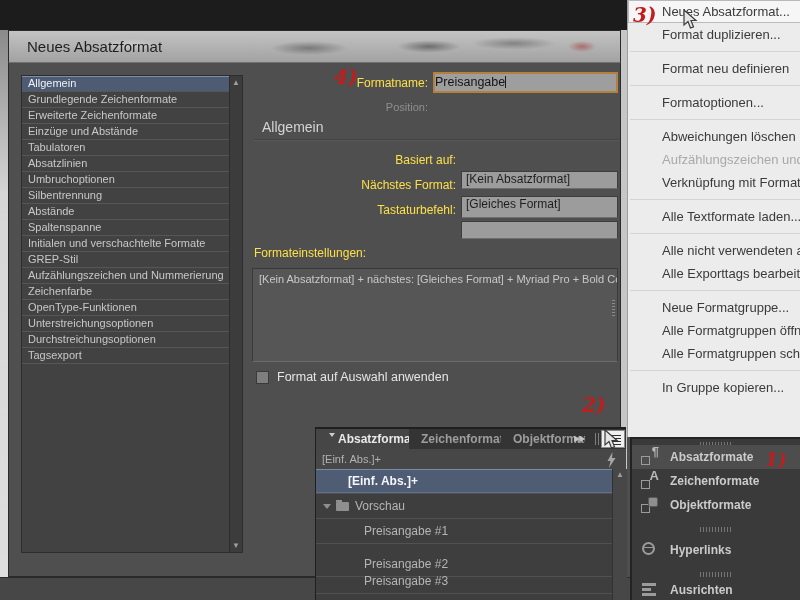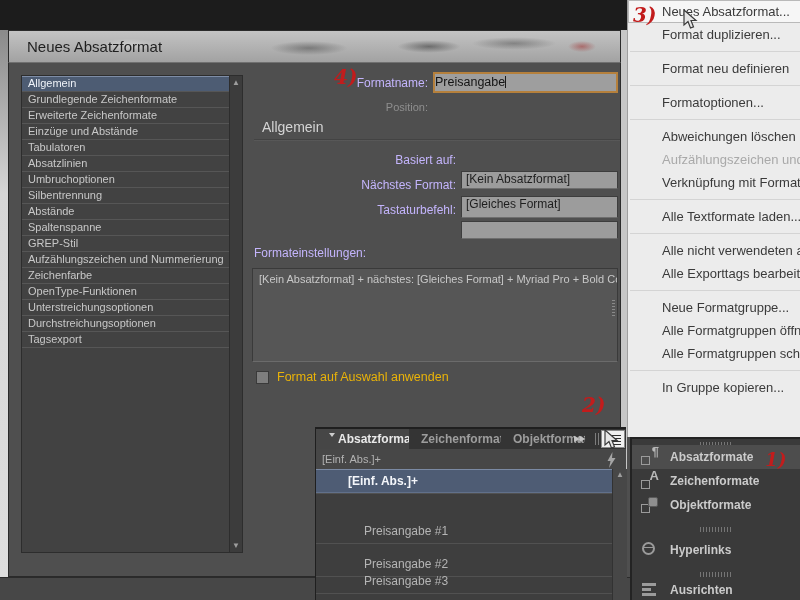--- a/index.html
+++ b/index.html
@@ -30,37 +30,37 @@
   
   #sidebar { left:21px; top:75px; width:222px; height:478px; background:#424242; border:1px solid #2d2d2d; }
   .sb-item { height:16px; line-height:15px; font-size:11px; color:#c8c8c8; padding-left:6px;
     border-bottom:1px solid #565656; width:208px; overflow:hidden; white-space:nowrap; cursor:default; }
   .sb-item.sel { background:#4d5c73; color:#eef2f8; box-shadow:inset 0 1px 0 #7e8da6; }
   #sb-scroll { position:absolute; right:0; top:0; width:13px; height:100%; background:#3c3c3c; border-left:1px solid #2d2d2d; }
   .scroll-arrow { color:#9d9d9d; font-size:8px; text-align:center; width:100%; display:block; line-height:13px; }
   #sb-scroll .dn { position:absolute; bottom:0; }
 
   
-  .lbl { position:absolute; font-size:12px; color:#c4b5fd; text-align:right; white-space:nowrap; }
+  .lbl { position:absolute; font-size:12px; color:#fde047; text-align:right; white-space:nowrap; }
   .field { position:absolute; background:#9c9c9c; border:1px solid #3d3d3d; border-bottom-color:#6e6e6e;
     font-size:12px; color:#1e1e1e; line-height:15px; padding:0 4px; white-space:nowrap; overflow:hidden;margin-top:20px; }
   #fmt-input { left:433px; top:72px; width:185px; height:21px; background:#9e9e9e;
     border:2px solid #b5803c; font-size:12.5px; color:#141414; line-height:16px; }
   #fmt-input .caret { display:inline-block; width:1px; height:12px; background:#1a1a1a; vertical-align:-2px; }
   #pos-label { left:288px; top:101px; width:140px; font-size:11px; color:#8f8f8f; }
   #sec-heading { position:absolute; left:262px; top:119px; font-size:14px; color:#d4d4d4; }
   #divider { position:absolute; left:254px; top:139px; width:366px; height:2px;
     background:linear-gradient(180deg,#393939,#626262); }
   #settings-box { left:252px; top:268px; width:366px; height:94px; background:#565656;
     border:1px solid #3a3a3a; border-bottom-color:#6b6b6b; padding:4px 8px 0 6px;
     font-size:11px; color:#c8c8c8; white-space:nowrap; overflow:hidden; }
   #settings-grip { position:absolute; left:612px; top:300px; width:3px; height:16px;
     background:repeating-linear-gradient(180deg,#8a8a8a 0 1px,transparent 1px 3px); }
   #apply-cb { left:256px; top:371px; width:13px; height:13px; background:#7e7e7e; border:1px solid #3a3a3a; }
-  #apply-lbl { position:absolute; left:277px; top:370px; font-size:12.5px; color:#eab308; }
+  #apply-lbl { position:absolute; left:277px; top:370px; font-size:12.5px; color:#e5e5e5; }
 
   
   #panel { left:315px; top:427px; width:311px; height:173px; background:#3e3e3e;
     border-top:2px solid #1f1f1f; border-left:1px solid #1f1f1f; z-index:5; }
   #tabstrip { position:absolute; left:0; top:0; width:100%; height:20px; background:#343434; }
   .tab { position:absolute; top:0; height:20px; font-size:12px; font-weight:bold; color:#9d9d9d;
     line-height:20px; overflow:hidden; white-space:nowrap; padding-left:8px; }
   .tab.active { background:#464646; color:#e9e9e9; }
   #tab1 { left:0; width:93px; padding-left:22px; }
   #tab2 { left:97px; width:88px; }
@@ -147,20 +147,21 @@
   <div class="sb-item sel">Allgemein</div>
   <div class="sb-item">Grundlegende Zeichenformate</div>
   <div class="sb-item">Erweiterte Zeichenformate</div>
   <div class="sb-item">Einzüge und Abstände</div>
   <div class="sb-item">Tabulatoren</div>
   <div class="sb-item">Absatzlinien</div>
   <div class="sb-item">Umbruchoptionen</div>
   <div class="sb-item">Silbentrennung</div>
   <div class="sb-item">Abstände</div>
   <div class="sb-item">Spaltenspanne</div>
+  <div class="sb-item">Initialen und verschachtelte Formate</div>
   <div class="sb-item">GREP-Stil</div>
   <div class="sb-item">Aufzählungszeichen und Nummerierung</div>
   <div class="sb-item">Zeichenfarbe</div>
   <div class="sb-item">OpenType-Funktionen</div>
   <div class="sb-item">Unterstreichungsoptionen</div>
   <div class="sb-item">Durchstreichungsoptionen</div>
   <div class="sb-item">Tagsexport</div>
   <div id="sb-scroll">
     <span class="scroll-arrow">▲</span>
     <span class="scroll-arrow dn">▼</span>
@@ -202,20 +203,23 @@
       <span class="lines"></span>
     </div>
   </div>
   <div id="status-row">[Einf. Abs.]+</div>
   <div id="bolt">
     <svg width="11" height="16" viewBox="0 0 10 16">
         <path d="M6 0 L1 9 L4 9 L2.5 16 L9 6 L5.5 6 Z" fill="#a5a5a5"></path>
       </svg>
   </div>
   <div class="prow sel indent1" style="top:40px;"><span>[Einf. Abs.]+</span></div>
+  <div class="prow" style="top:65px;">
+    <span class="tri-open"></span><span class="folder"></span><span>Vorschau</span>
+  </div>
   <div class="prow indent2" style="top:90px;"><span>Preisangabe #1</span></div>
   <div class="prow indent2" style="top:115px;margin-top:8px;"><span>Preisangabe #2</span></div>
   <div class="prow indent2" style="top:140px;"><span>Preisangabe #3</span></div>
   <div id="panel-scroll">
     <span class="scroll-arrow" style="line-height:12px;">▲</span>
   </div>
 </div>
 
 <div class="abs" id="menu">
   <div class="mi hl">Neues Absatzformat...</div>

